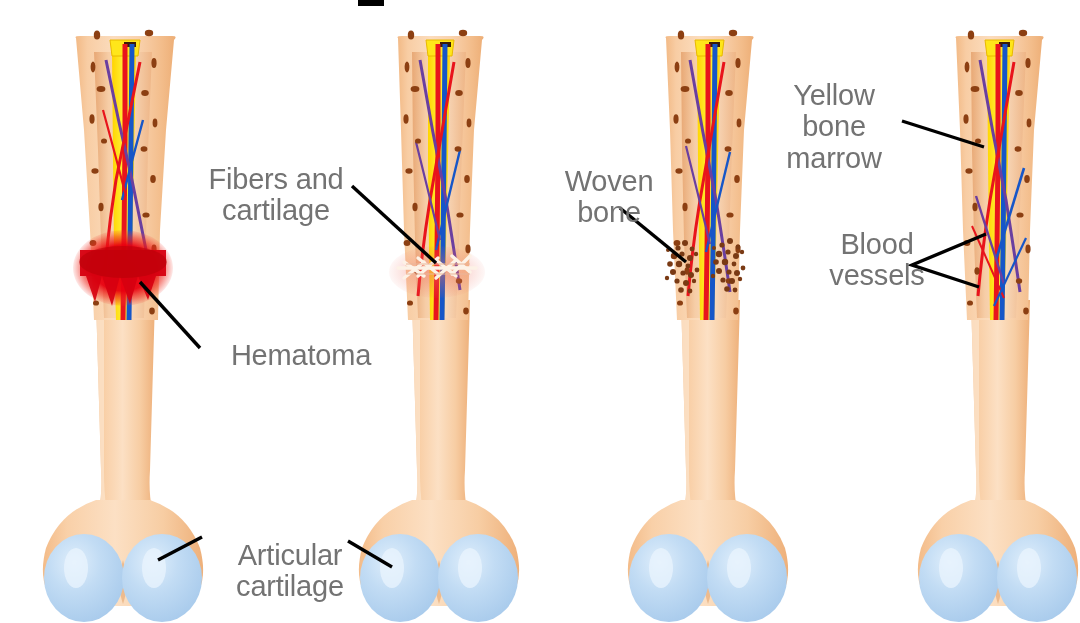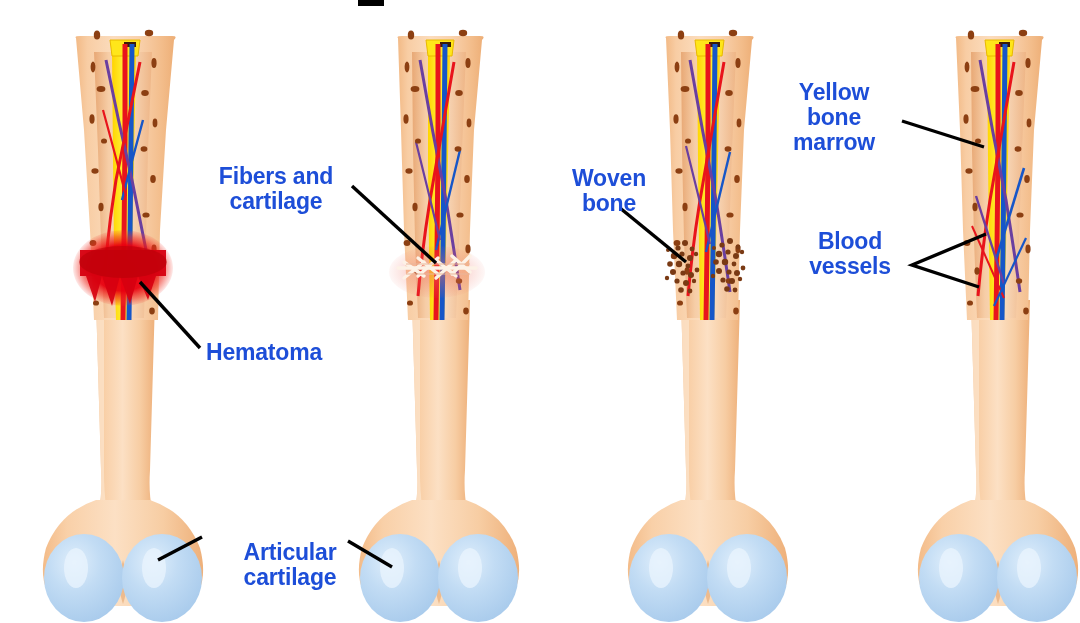--- a/index.html
+++ b/index.html
@@ -10,29 +10,29 @@
   #stage {
     position: relative;
     width: 1080px;
     height: 623px;
     background: #ffffff;
     overflow: hidden;
     font-family: "Liberation Sans", sans-serif;
   }
   .label {
     position: absolute;
-    color: #1d4ed8;
-    font-size: 23px;
+    color: #737373;
+    font-size: 29px;
     line-height: 1.08;
-    font-weight: 700;
+    font-weight: 400;
     white-space: pre-line;
     letter-spacing: -0.2px;
   }
   .lbl-center { text-align: center; }
-  .lbl-left   { text-align: left; }
+  .lbl-left   { text-align: center; }
   svg.overlay {
     position: absolute;
     left: 0; top: 0;
     width: 1080px;
     height: 623px;
     pointer-events: none;
   }
   .crop-mark {
     position: absolute;
     background: #000000;
@@ -330,19 +330,19 @@
 
   <div class="label lbl-left" style="left:206px; top:340px; width:190px;">Hematoma</div>
 
   <div class="label lbl-center" style="left:544px; top:166px; width:130px;">Woven
 bone</div>
 
   <div class="label lbl-center" style="left:760px; top:80px; width:148px;">Yellow
 bone
 marrow</div>
 
-  <div class="label lbl-center" style="left:786px; top:229px; width:128px;">Blood
+  <div class="label lbl-center" style="left:813px; top:229px; width:128px;">Blood
 vessels</div>
 
   <div class="label lbl-center" style="left:210px; top:540px; width:160px;">Articular
 cartilage</div>
 
 </div>
 
 </body></html>

